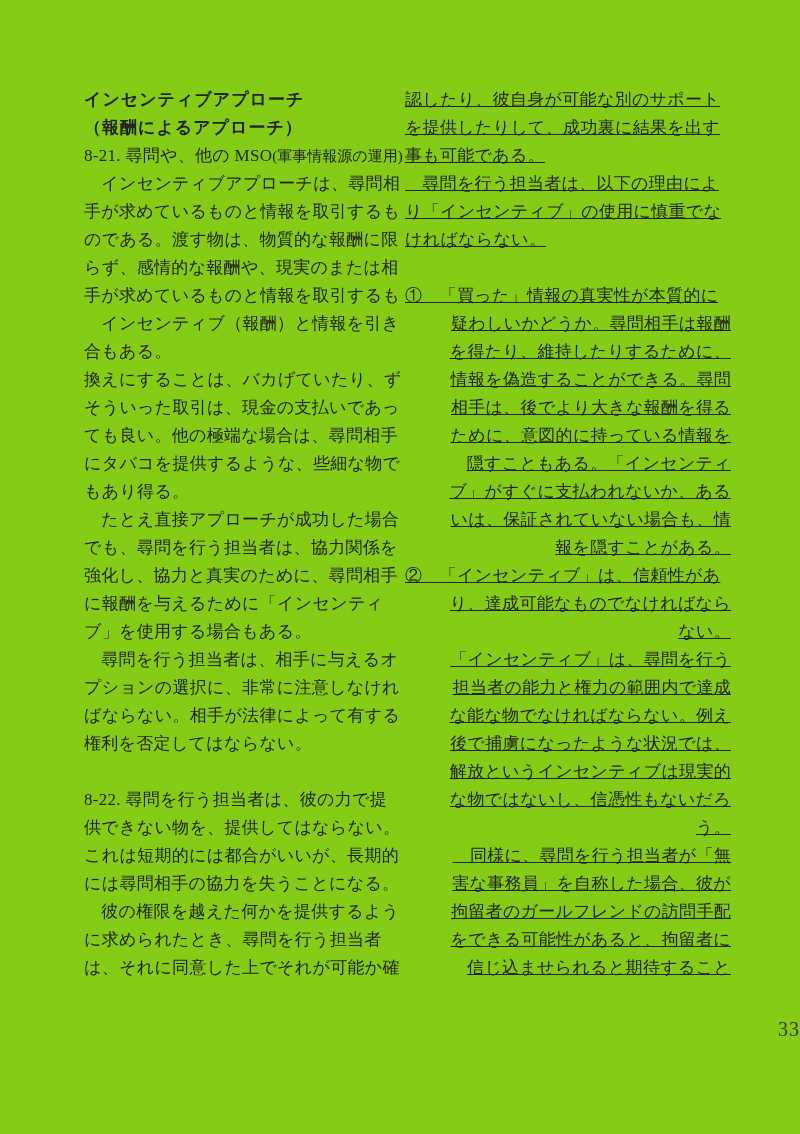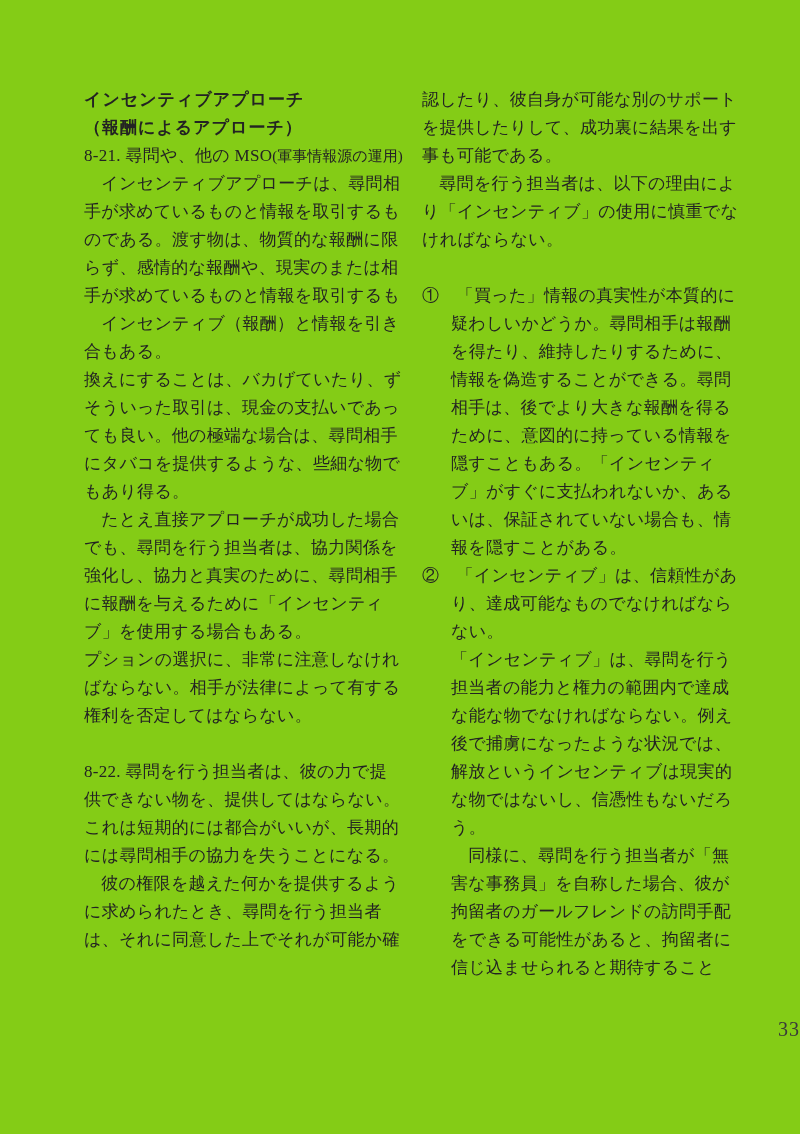--- a/index.html
+++ b/index.html
@@ -16,38 +16,38 @@
     overflow: hidden;
     color: #232323;
     font-family: "Liberation Serif", "DejaVu Serif", serif;
   }
   .column {
     position: absolute;
     top: 86px;
     width: 326px;
   }
   .col-left  { left: 84px; }
-  .col-right { left: 422px; }
+  .col-right { left: 405px; text-decoration: underline; }
   .line {
     height: 28px;
     line-height: 28px;
     font-size: 17px;
     letter-spacing: 0.3px;
     white-space: nowrap;
   }
   .line.heading {
     font-family: "Liberation Sans", "DejaVu Sans", sans-serif;
     font-weight: 700;
     letter-spacing: 1px;
   }
   .line .small-note {
     font-size: 15px;
     letter-spacing: 0;
   }
-  .line.hang { padding-left: 29px; }
+  .line.hang { padding-left: 29px; text-align: right; }
   .page-number {
     position: absolute;
     top: 1018px;
     left: 0;
     width: 100%;
     text-align: right;
     font-size: 20px;
     letter-spacing: 1px;
     color: #3a3a3a;
   }
@@ -71,20 +71,21 @@
     <div class="line">換えにすることは、バカげていたり、ず</div>
     <div class="line">そういった取引は、現金の支払いであっ</div>
     <div class="line">ても良い。他の極端な場合は、尋問相手</div>
     <div class="line">にタバコを提供するような、些細な物で</div>
     <div class="line">もあり得る。</div>
     <div class="line">　たとえ直接アプローチが成功した場合</div>
     <div class="line">でも、尋問を行う担当者は、協力関係を</div>
     <div class="line">強化し、協力と真実のために、尋問相手</div>
     <div class="line">に報酬を与えるために「インセンティ</div>
     <div class="line">ブ」を使用する場合もある。</div>
+    <div class="line">　尋問を行う担当者は、相手に与えるオ</div>
     <div class="line">プションの選択に、非常に注意しなけれ</div>
     <div class="line">ばならない。相手が法律によって有する</div>
     <div class="line">権利を否定してはならない。</div>
     <div class="line"></div>
     <div class="line">8-22. 尋問を行う担当者は、彼の力で提</div>
     <div class="line">供できない物を、提供してはならない。</div>
     <div class="line">これは短期的には都合がいいが、長期的</div>
     <div class="line">には尋問相手の協力を失うことになる。</div>
     <div class="line">　彼の権限を越えた何かを提供するよう</div>
     <div class="line">に求められたとき、尋問を行う担当者</div>

